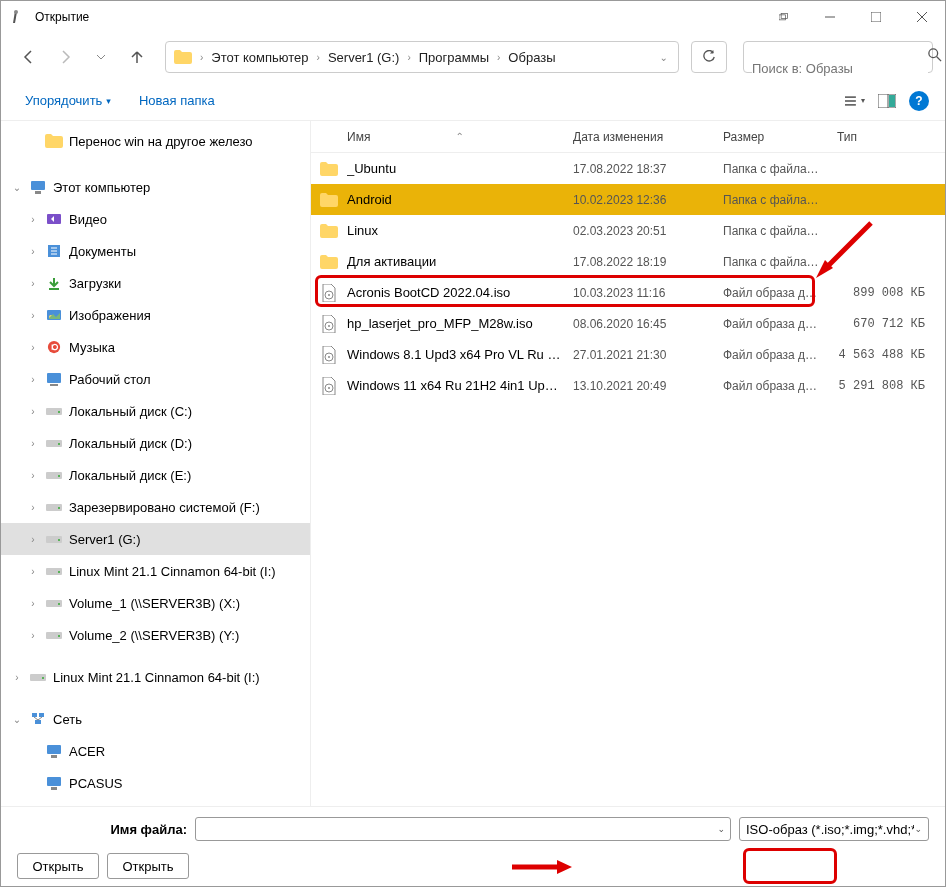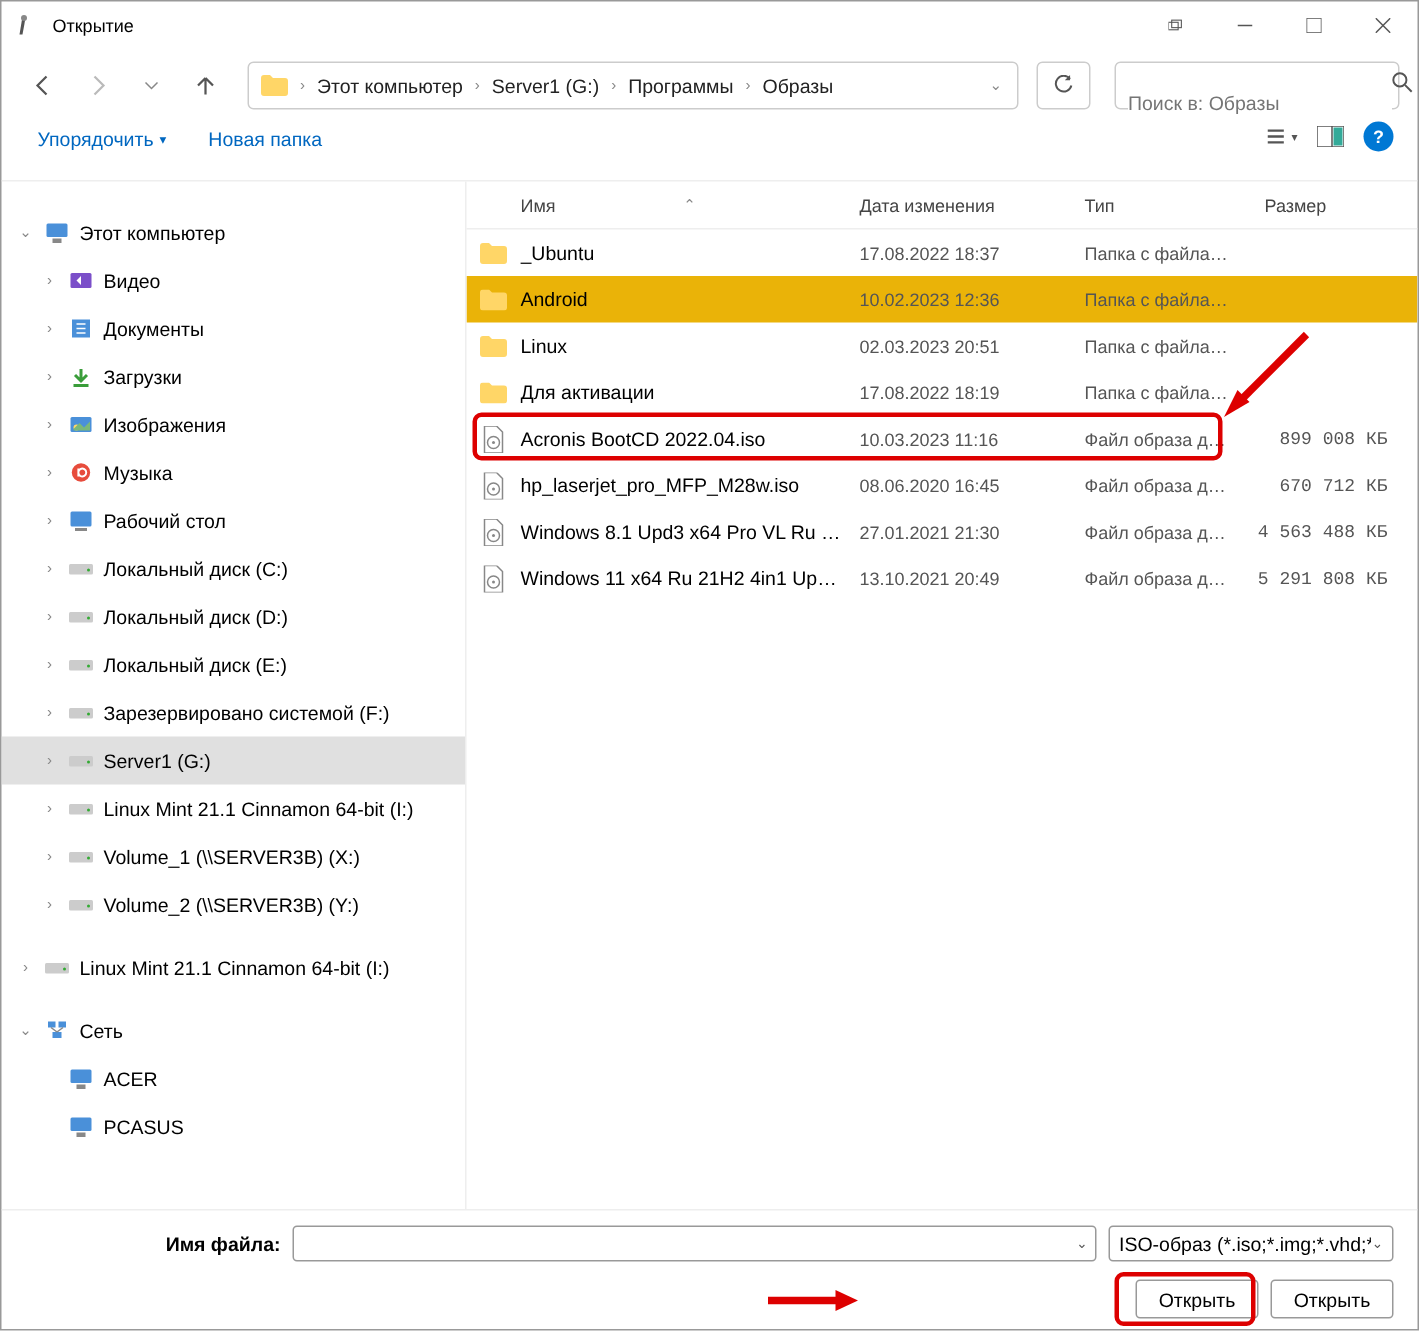--- a/index.html
+++ b/index.html
@@ -20,21 +20,21 @@
 .addr-folder-icon { width: 18px; height: 18px; margin: 0 4px; }
 .crumb { font-size: 13px; padding: 2px 4px; color: #222; }
 .crumb-sep { color: #888; font-size: 10px; padding: 0 2px; }
 .addr-drop { margin-left: auto; color: #888; font-size: 10px; padding: 0 6px; }
 .refresh-box { width: 36px; height: 32px; border: 1px solid #ccc; border-radius: 4px; display: flex; align-items: center; justify-content: center; }
 .search-box { width: 190px; height: 32px; border: 1px solid #ccc; border-radius: 4px; display: flex; align-items: center; padding: 0 8px; margin-left: 12px; }
 .search-box input { border: none; outline: none; flex: 1; font-size: 13px; color: #888; margin-top: 23px; }
 .search-box .search-icon { color: #555; }
 
 
-.cmdbar { height: 40px; display: flex; align-items: flex-start; padding: 0 16px; border-bottom: 1px solid #eee; }
+.cmdbar { height: 40px; display: flex; align-items: center; padding: 0 16px; border-bottom: 1px solid #eee; }
 .cmdlink { color: #0067c0; font-size: 13px; padding: 4px 8px; display: flex; align-items: center; gap: 4px; }
 .cmdbar-right { margin-left: auto; display: flex; gap: 12px; align-items: center; }
 .cmdicon { width: 20px; height: 20px; display: flex; align-items: center; justify-content: center; color: #555; }
 .help-icon { width: 20px; height: 20px; border-radius: 50%; background: #0078d4; color: #fff; display: flex; align-items: center; justify-content: center; font-size: 12px; font-weight: bold; }
 
 
 .main { display: flex; height: calc(100% - 32px - 48px - 40px - 80px); }
 .sidebar { width: 310px; border-right: 1px solid #eee; overflow-y: auto; padding: 4px 0; }
 .tree-item { display: flex; align-items: center; height: 32px; font-size: 13px; padding-left: 8px; gap: 4px; }
 .tree-item.selected { background: #e0e0e0; }
@@ -65,21 +65,21 @@
 .folder-icon-svg { width: 18px; height: 14px; }
 .file-icon-svg { width: 16px; height: 18px; }
 
 
 .bottompanel { height: 80px; border-top: 1px solid #eee; padding: 10px 16px; }
 .filename-row { display: flex; align-items: center; gap: 8px; margin-bottom: 12px; }
 .fn-label { font-size: 13px; width: 170px; text-align: right; font-weight: bold; }
 .fn-input { flex: 1; height: 24px; border: 1px solid #999; border-radius: 3px; padding: 0 6px; font-size: 13px; }
 .fn-filter { width: 190px; height: 24px; border: 1px solid #999; border-radius: 3px; font-size: 13px; padding: 0 6px; display: flex; align-items: center; overflow: hidden; white-space: nowrap; }
 .fn-filter .drop { margin-left: auto; font-size: 9px; color: #555; }
-.btn-row { display: flex; justify-content: flex-end; gap: 8px; }
+.btn-row { display: flex; gap: 8px; }
 .btn { width: 82px; height: 26px; border: 1px solid #999; border-radius: 3px; background: #fff; font-size: 13px; }
 
 
 .annotation { position: absolute; pointer-events: none; }
 .red-box { border: 3px solid #d00; border-radius: 6px; }
 .arrow-svg { position: absolute; }
 
 
 .monitor-icon { width:16px; height:14px; }
 .drive-icon { width:16px; height:12px; }
@@ -194,20 +194,29 @@
           <rect x="11" y="1" width="6" height="12" fill="#3a9"></rect>
         </svg>
       </span>
     <span class="help-icon">?</span>
   </div>
 </div>
 
 <div class="main">
 
   <div class="sidebar">
+    <div class="tree-item indent-1">
+      <span class="tree-chevron"></span>
+      <span class="tree-icon">
+          <svg class="folder-icon-svg" viewBox="0 0 18 14">
+            <path d="M0 2 Q0 0 2 0 L6 0 L8 2 L16 2 Q18 2 18 4 L18 12 Q18 14 16 14 L2 14 Q0 14 0 12 Z" fill="#ffd667"></path>
+          </svg>
+        </span>
+      <span class="tree-label">Перенос win на другое железо</span>
+    </div>
     <div style="height:14px"></div>
     <div class="tree-item">
       <span class="tree-chevron">⌄</span>
       <span class="tree-icon">
           <svg class="monitor-icon" viewBox="0 0 16 14">
             <rect x="1" y="1" width="14" height="9" rx="1" fill="#4a90d9"></rect>
             <rect x="5" y="11" width="6" height="3" fill="#888"></rect>
           </svg>
         </span>
       <span class="tree-label">Этот компьютер</span>
@@ -406,22 +415,22 @@
       </div>
   </div>
 
   <div class="filepanel">
     <div class="file-header">
       <div class="fh-cell fh-name">
           <span>Имя</span>
           <span class="sort-arrow">⌃</span>
         </div>
       <div class="fh-cell fh-date">Дата изменения</div>
+      <div class="fh-cell fh-size">Размер</div>
       <div class="fh-cell fh-type">Тип</div>
-      <div class="fh-cell fh-size">Размер</div>
     </div>
     <div class="file-rows" id="file-rows">
 
       <div class="annotation red-box" style="left:4px; top:122px; width:500px; height:32px;"></div>
 
       <svg class="annotation arrow-svg" style="left:500px; top:60px; width:70px; height:70px" viewBox="0 0 70 70">
           <line x1="60" y1="10" x2="15" y2="55" stroke="#d00" stroke-width="5"></line>
           <path d="M5 65 L22 55 L14 47 Z" fill="#d00"></path>
         </svg>
     <div class="file-row">

